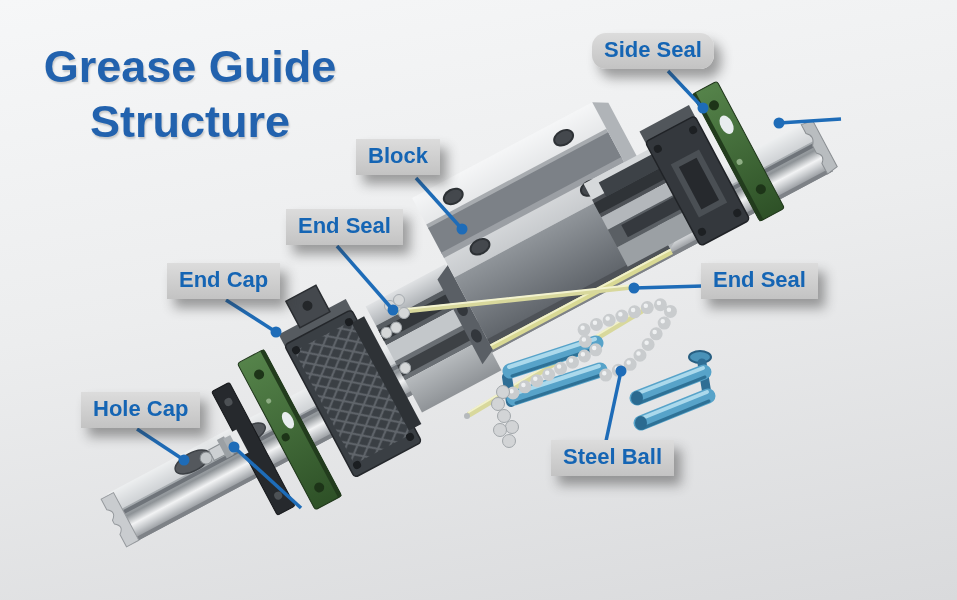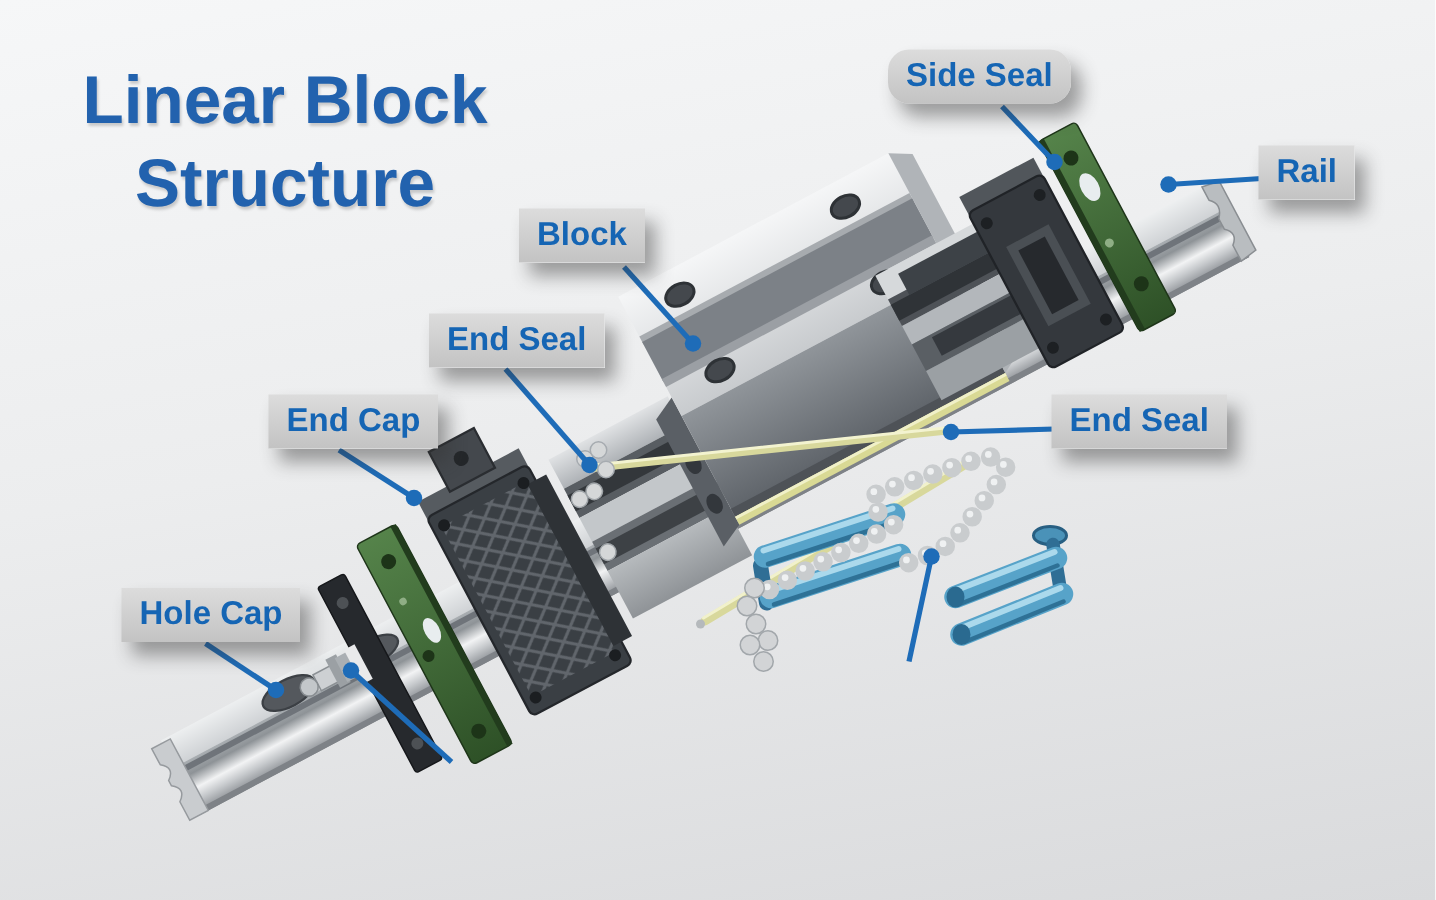--- a/index.html
+++ b/index.html
@@ -257,23 +257,23 @@
     <circle class="leader-dot" cx="634" cy="288" r="5.5"></circle>
     <line class="leader" x1="137" y1="429" x2="184" y2="460"></line>
     <circle class="leader-dot" cx="184" cy="460" r="5.5"></circle>
     <line class="leader" x1="606" y1="441" x2="621" y2="371"></line>
     <circle class="leader-dot" cx="621" cy="371" r="5.5"></circle>
     <line class="leader" x1="301" y1="508" x2="234" y2="447"></line>
     <circle class="leader-dot" cx="234" cy="447" r="5.5"></circle>
   </g>
 </svg>
 
-<div class="title">Linear Block Structure</div>
+<div class="title">Grease Guide Structure</div>
 
 <div class="label" style="left:592px;top:33px;border-radius:14px;">Side Seal</div>
-<div class="label" style="left:839px;top:97px;">Rail</div>
-<div class="label" style="left:346px;top:139px;text-align:right;">Block</div>
+<div class="label" style="left:356px;top:139px;text-align:right;">Block</div>
 <div class="label" style="left:286px;top:209px;">End Seal</div>
-<div class="label" style="left:179px;top:263px;">End Cap</div>
+<div class="label" style="left:167px;top:263px;">End Cap</div>
 <div class="label" style="left:701px;top:263px;">End Seal</div>
 <div class="label" style="left:81px;top:392px;text-align:right;">Hole Cap</div>
+<div class="label" style="left:551px;top:440px;">Steel Ball</div>
 
 </div>
 
 </body></html>

